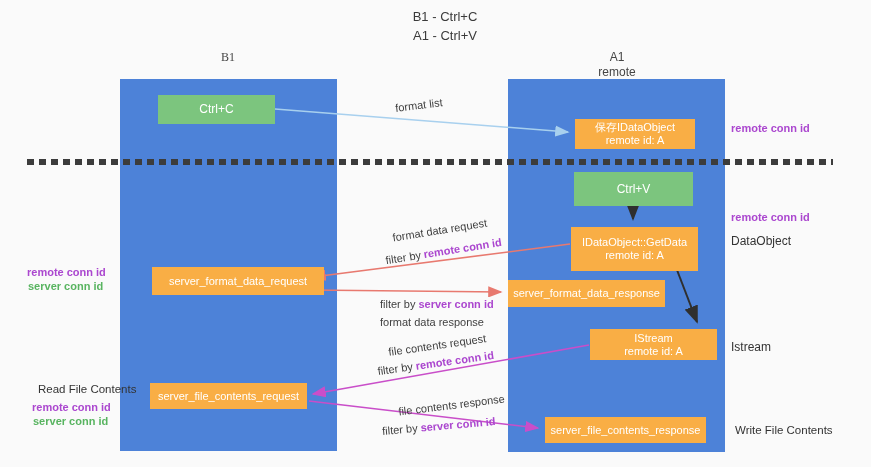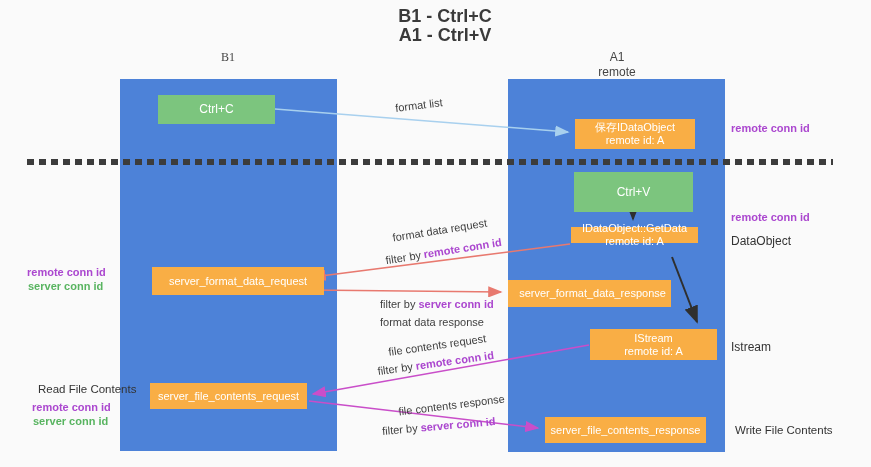--- a/index.html
+++ b/index.html
@@ -3,21 +3,21 @@
 <meta charset="utf-8">
 <style>
   html,body{margin:0;padding:0;background:#fafafa;}
   #stage{
     position:relative;width:871px;height:467px;background:#fafafa;
     font-family:"Liberation Sans","DejaVu Sans",sans-serif;overflow:hidden;
   }
   .abs{position:absolute;}
   .title{
     left:355px;top:7px;width:180px;text-align:center;
-    font-size:18px;color:#3a3a3a;line-height:19px;font-weight:bold;
+    font-size:13px;color:#3a3a3a;line-height:19px;
   }
   .col-header{
     width:140px;text-align:center;font-size:12px;color:#454545;line-height:15px;
   }
   .lifeline{background:#4d82d8;}
   .dashline{
     left:27px;top:159px;width:806px;height:6px;
     background:repeating-linear-gradient(90deg,#3c3c3c 0 7px,transparent 7px 12px);
   }
   .node{
@@ -87,34 +87,34 @@
 
   <div class="abs node box-green" style="left:158px;top:95px;width:117px;height:29px;">
     <span>Ctrl+C</span>
   </div>
 
   <div class="abs node box-orange" style="left:575px;top:119px;width:120px;height:30px;">
     <span class="l1">保存IDataObject</span>
     <span class="l2">remote id: A</span>
   </div>
 
-  <div class="abs node box-green" style="left:574px;top:172px;width:119px;height:40px;">
+  <div class="abs node box-green" style="left:574px;top:172px;width:119px;height:34px;">
     <span>Ctrl+V</span>
   </div>
 
-  <div class="abs node box-orange" style="left:571px;top:227px;width:127px;height:16px;">
+  <div class="abs node box-orange" style="left:571px;top:227px;width:127px;height:44px;">
     <span class="l1">IDataObject::GetData</span>
     <span class="l2">remote id: A</span>
   </div>
 
   <div class="abs node box-orange" style="left:152px;top:267px;width:172px;height:28px;">
     <span>server_format_data_request</span>
   </div>
 
-  <div class="abs node box-orange" style="left:508px;top:280px;width:157px;height:27px;padding-left:6px;">
+  <div class="abs node box-orange" style="left:508px;top:280px;width:157px;height:27px;">
     <span>server_format_data_response</span>
   </div>
 
   <div class="abs node box-orange" style="left:590px;top:329px;width:127px;height:31px;">
     <span class="l1">IStream</span>
     <span class="l2">remote id: A</span>
   </div>
 
   <div class="abs node box-orange" style="left:150px;top:383px;width:157px;height:26px;">
     <span>server_file_contents_request</span>

